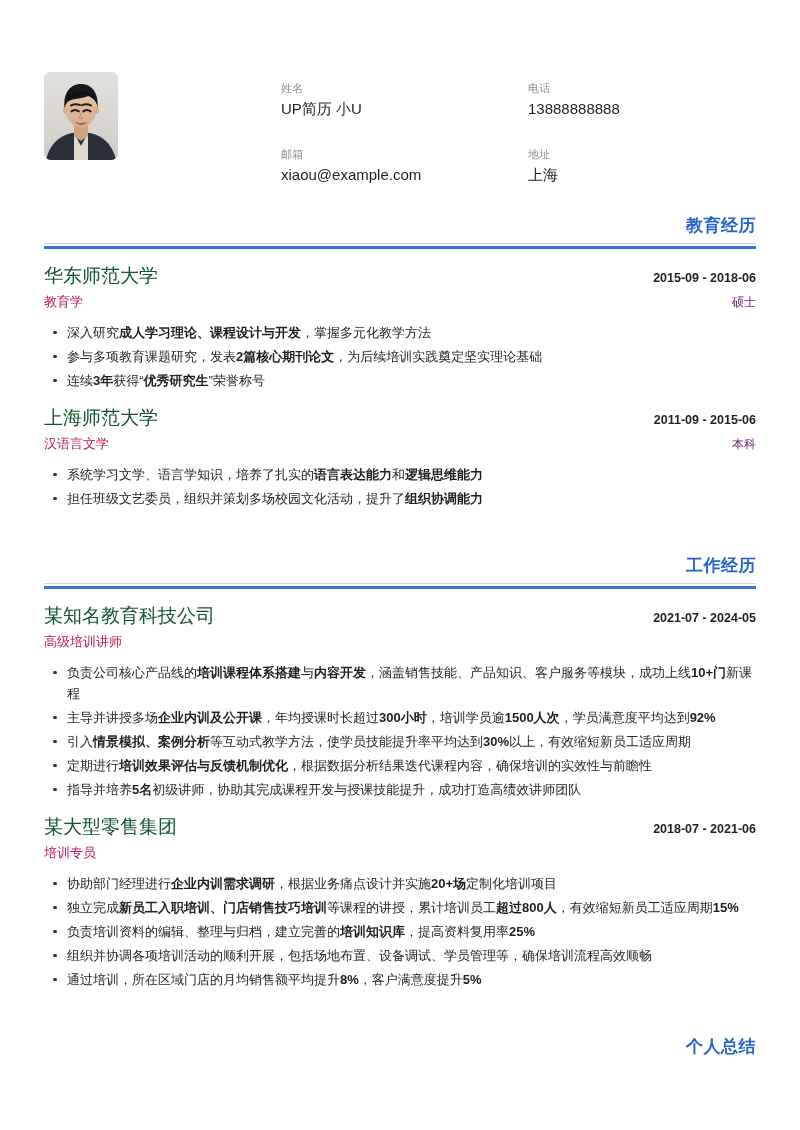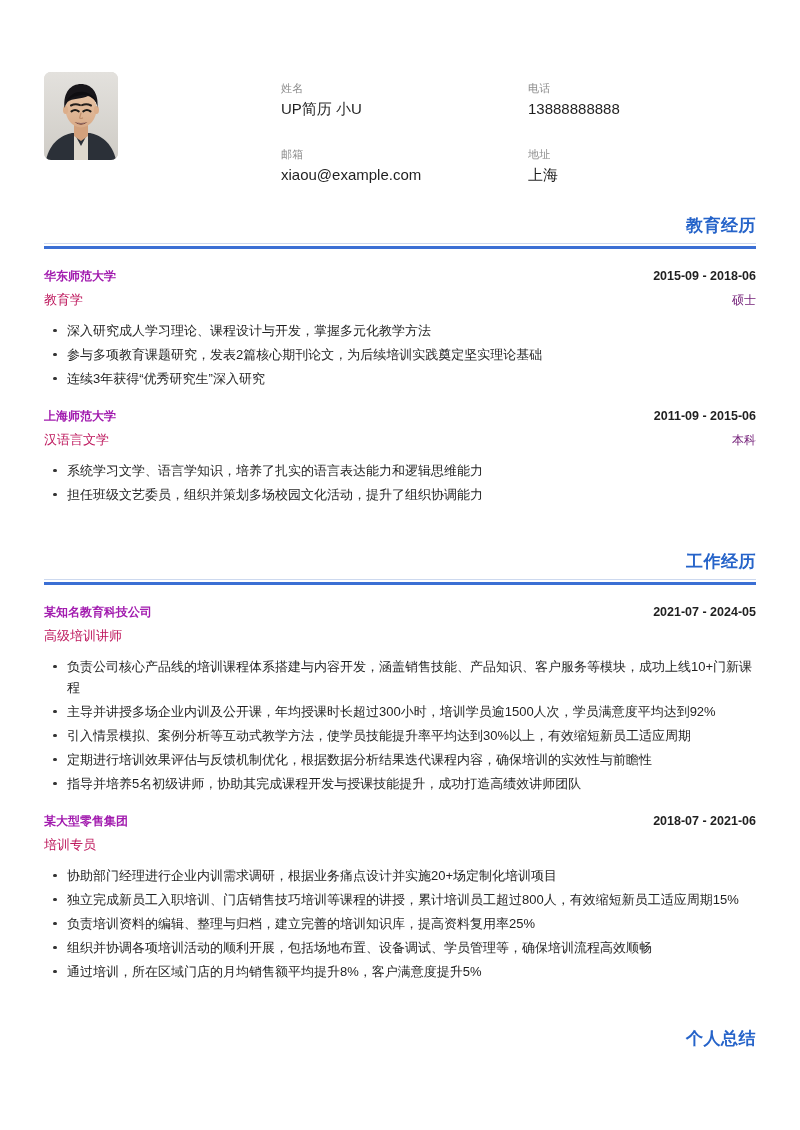--- a/index.html
+++ b/index.html
@@ -84,23 +84,23 @@
   }
 
   
   .entry { margin-top: 17px; }
   .entry-top {
     display: flex;
     justify-content: space-between;
     align-items: baseline;
   }
   .entry-org {
-    font-size: 12px;
-    font-weight: bold;
-    color: #a21caf;
+    font-size: 19px;
+    font-weight: normal;
+    color: #14532d;
     line-height: 20px;
   }
   .entry-date {
     font-size: 12.5px;
     font-weight: bold;
     color: #1f1f1f;
     line-height: 20px;
     white-space: nowrap;
   }
   .entry-sub {
@@ -138,21 +138,21 @@
   .bullets li:before {
     content: "";
     position: absolute;
     left: 9px;
     top: 8.5px;
     width: 3.5px;
     height: 3.5px;
     border-radius: 50%;
     background: #333333;
   }
-  .bullets b { font-weight: normal; color: #1f1f1f; text-align: right; }
+  .bullets b { font-weight: bold; color: #1f1f1f; text-align: right; }
 
   .section-gap { height: 22px; }
 </style>
 </head>
 <body>
 
 <div class="page">
 
   <div class="profile">
     <div class="avatar">
@@ -227,21 +227,21 @@
             <div class="entry-org">华东师范大学</div>
             <div class="entry-date">2015-09 - 2018-06</div>
           </div>
           <div class="entry-sub">
             <div class="entry-role">教育学</div>
             <div class="entry-meta">硕士</div>
           </div>
           <ul class="bullets">
             <li><span>深入研究</span><b>成人学习理论、课程设计与开发</b><span>，掌握多元化教学方法</span></li>
             <li><span>参与多项教育课题研究，发表</span><b>2篇核心期刊论文</b><span>，为后续培训实践奠定坚实理论基础</span></li>
-            <li><span>连续</span><b>3年</b><span>获得“</span><b>优秀研究生</b><span>”深入研究</span></li>
+            <li><span>连续</span><b>3年</b><span>获得“</span><b>优秀研究生</b><span>”荣誉称号</span></li>
           </ul>
         </div>
         <div class="entry">
           <div class="entry-top">
             <div class="entry-org">上海师范大学</div>
             <div class="entry-date">2011-09 - 2015-06</div>
           </div>
           <div class="entry-sub">
             <div class="entry-role">汉语言文学</div>
             <div class="entry-meta">本科</div>

